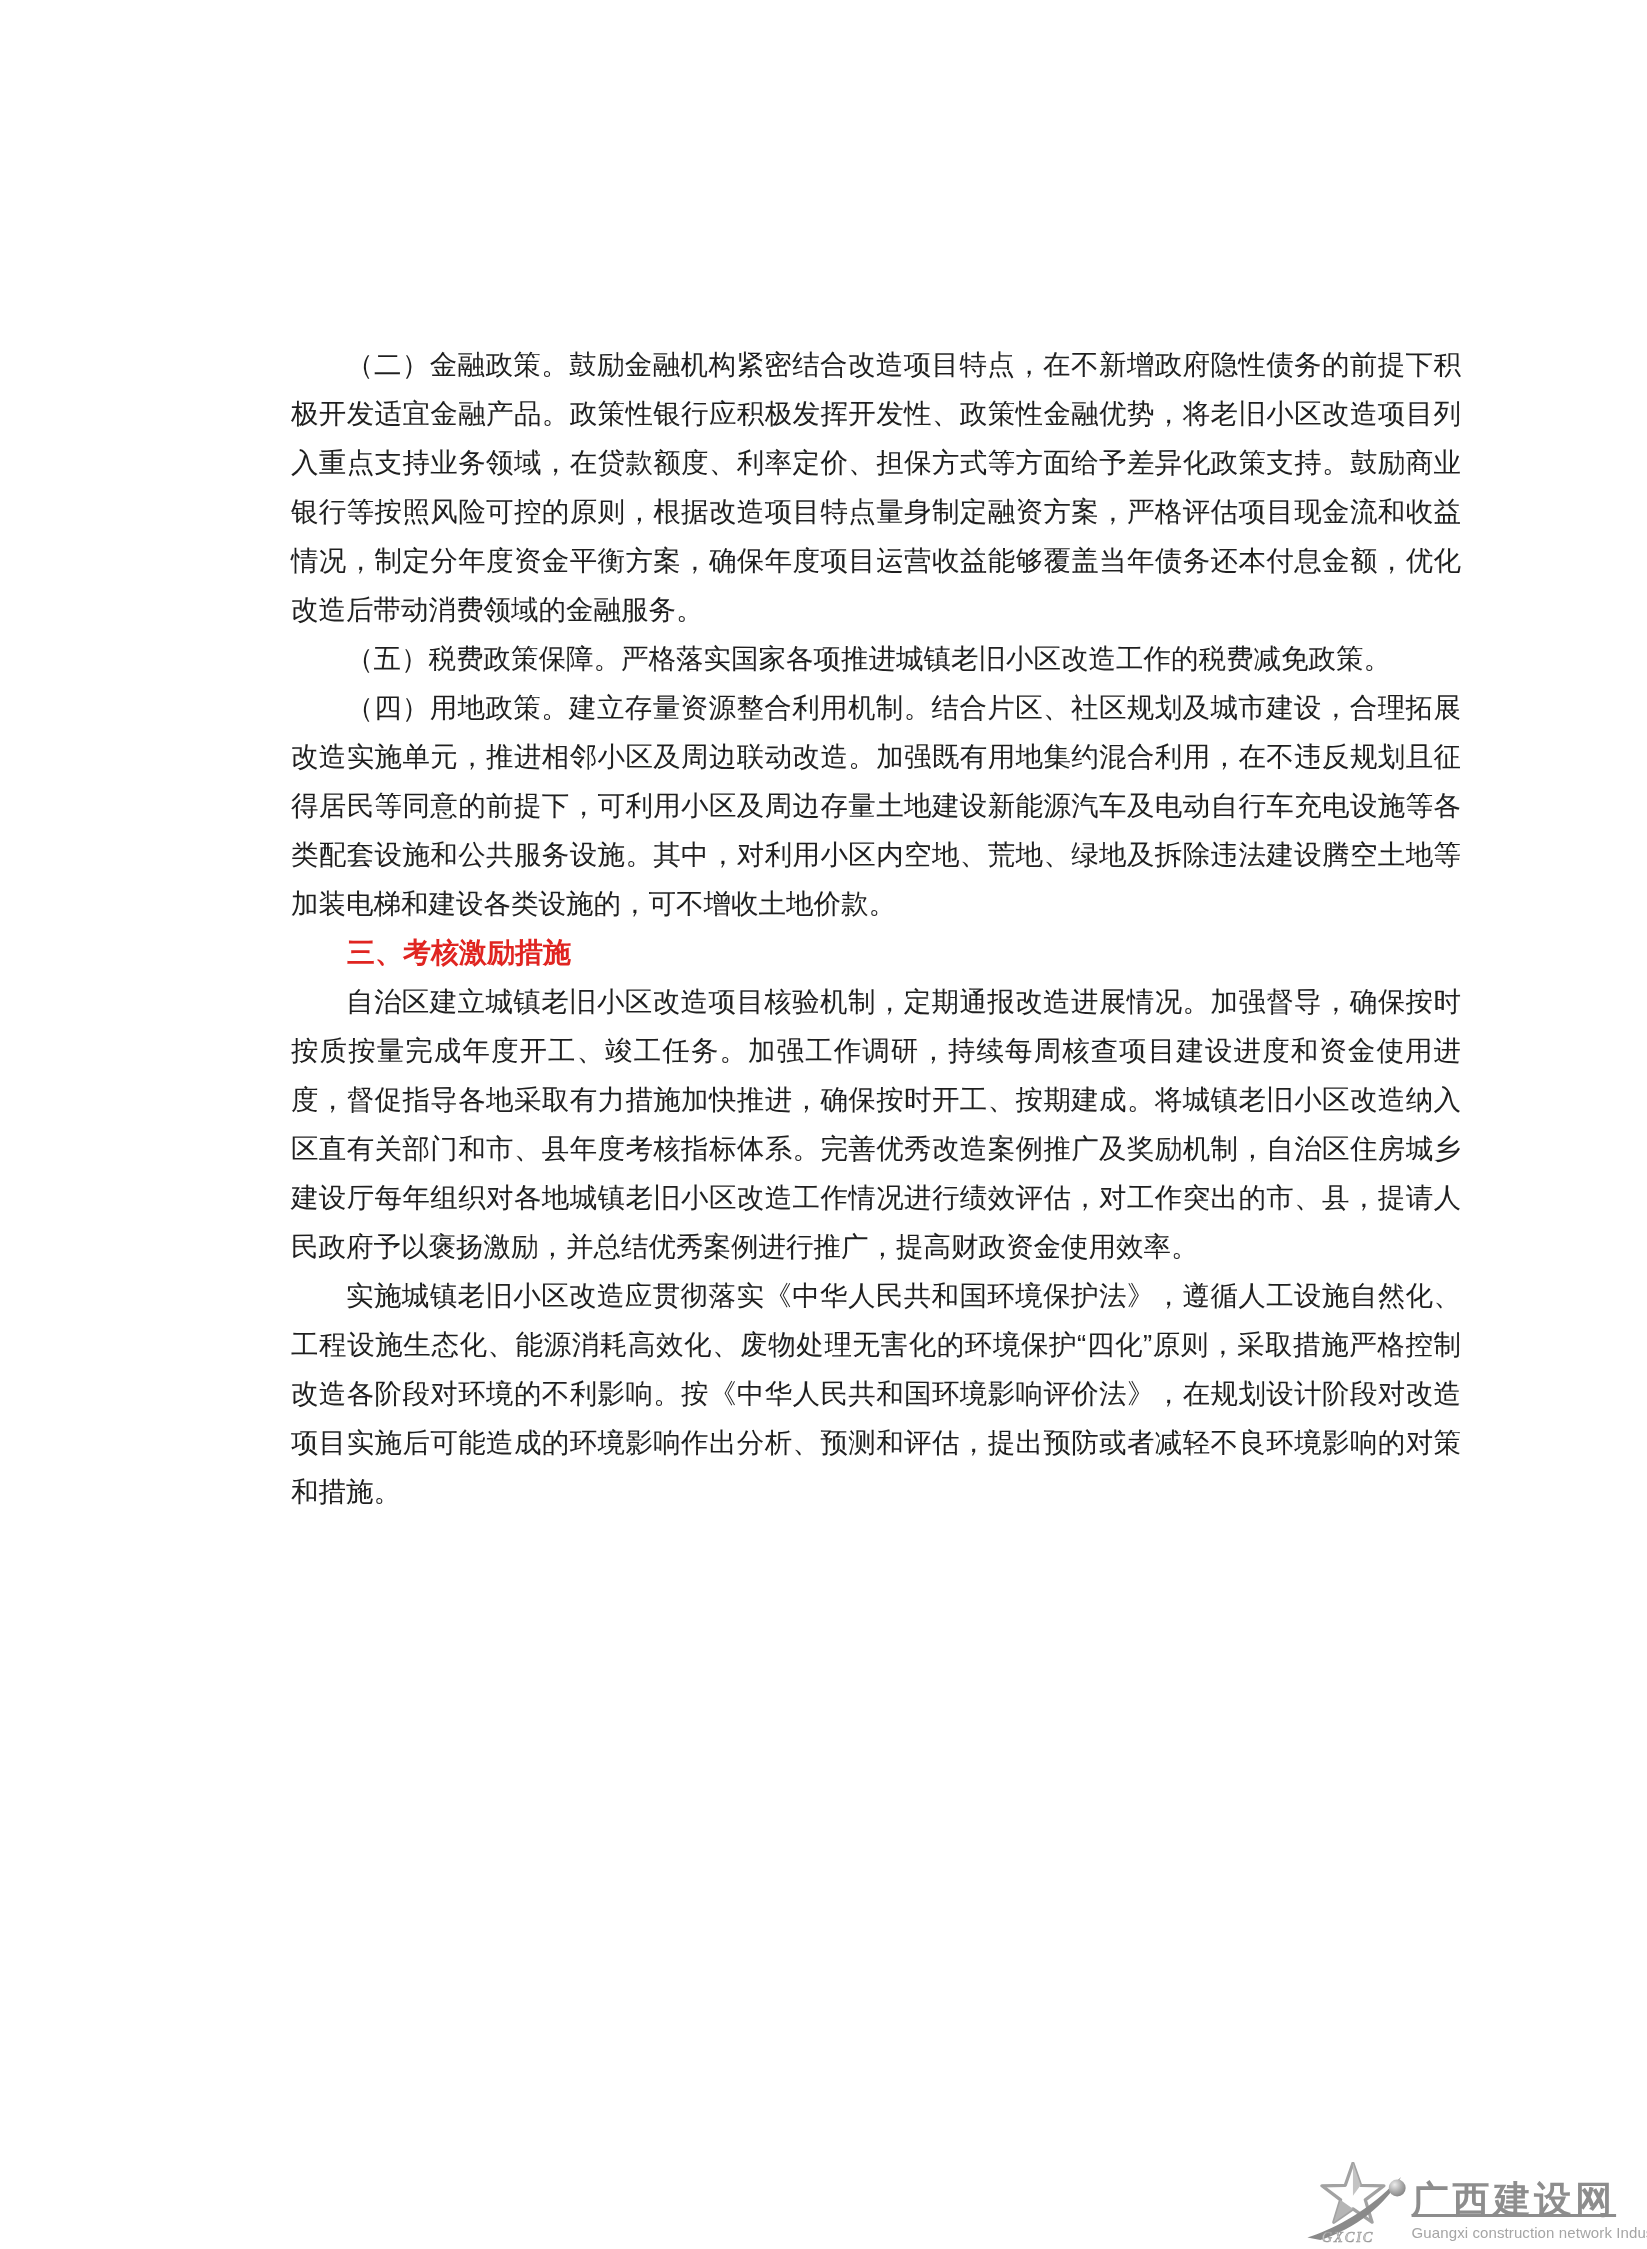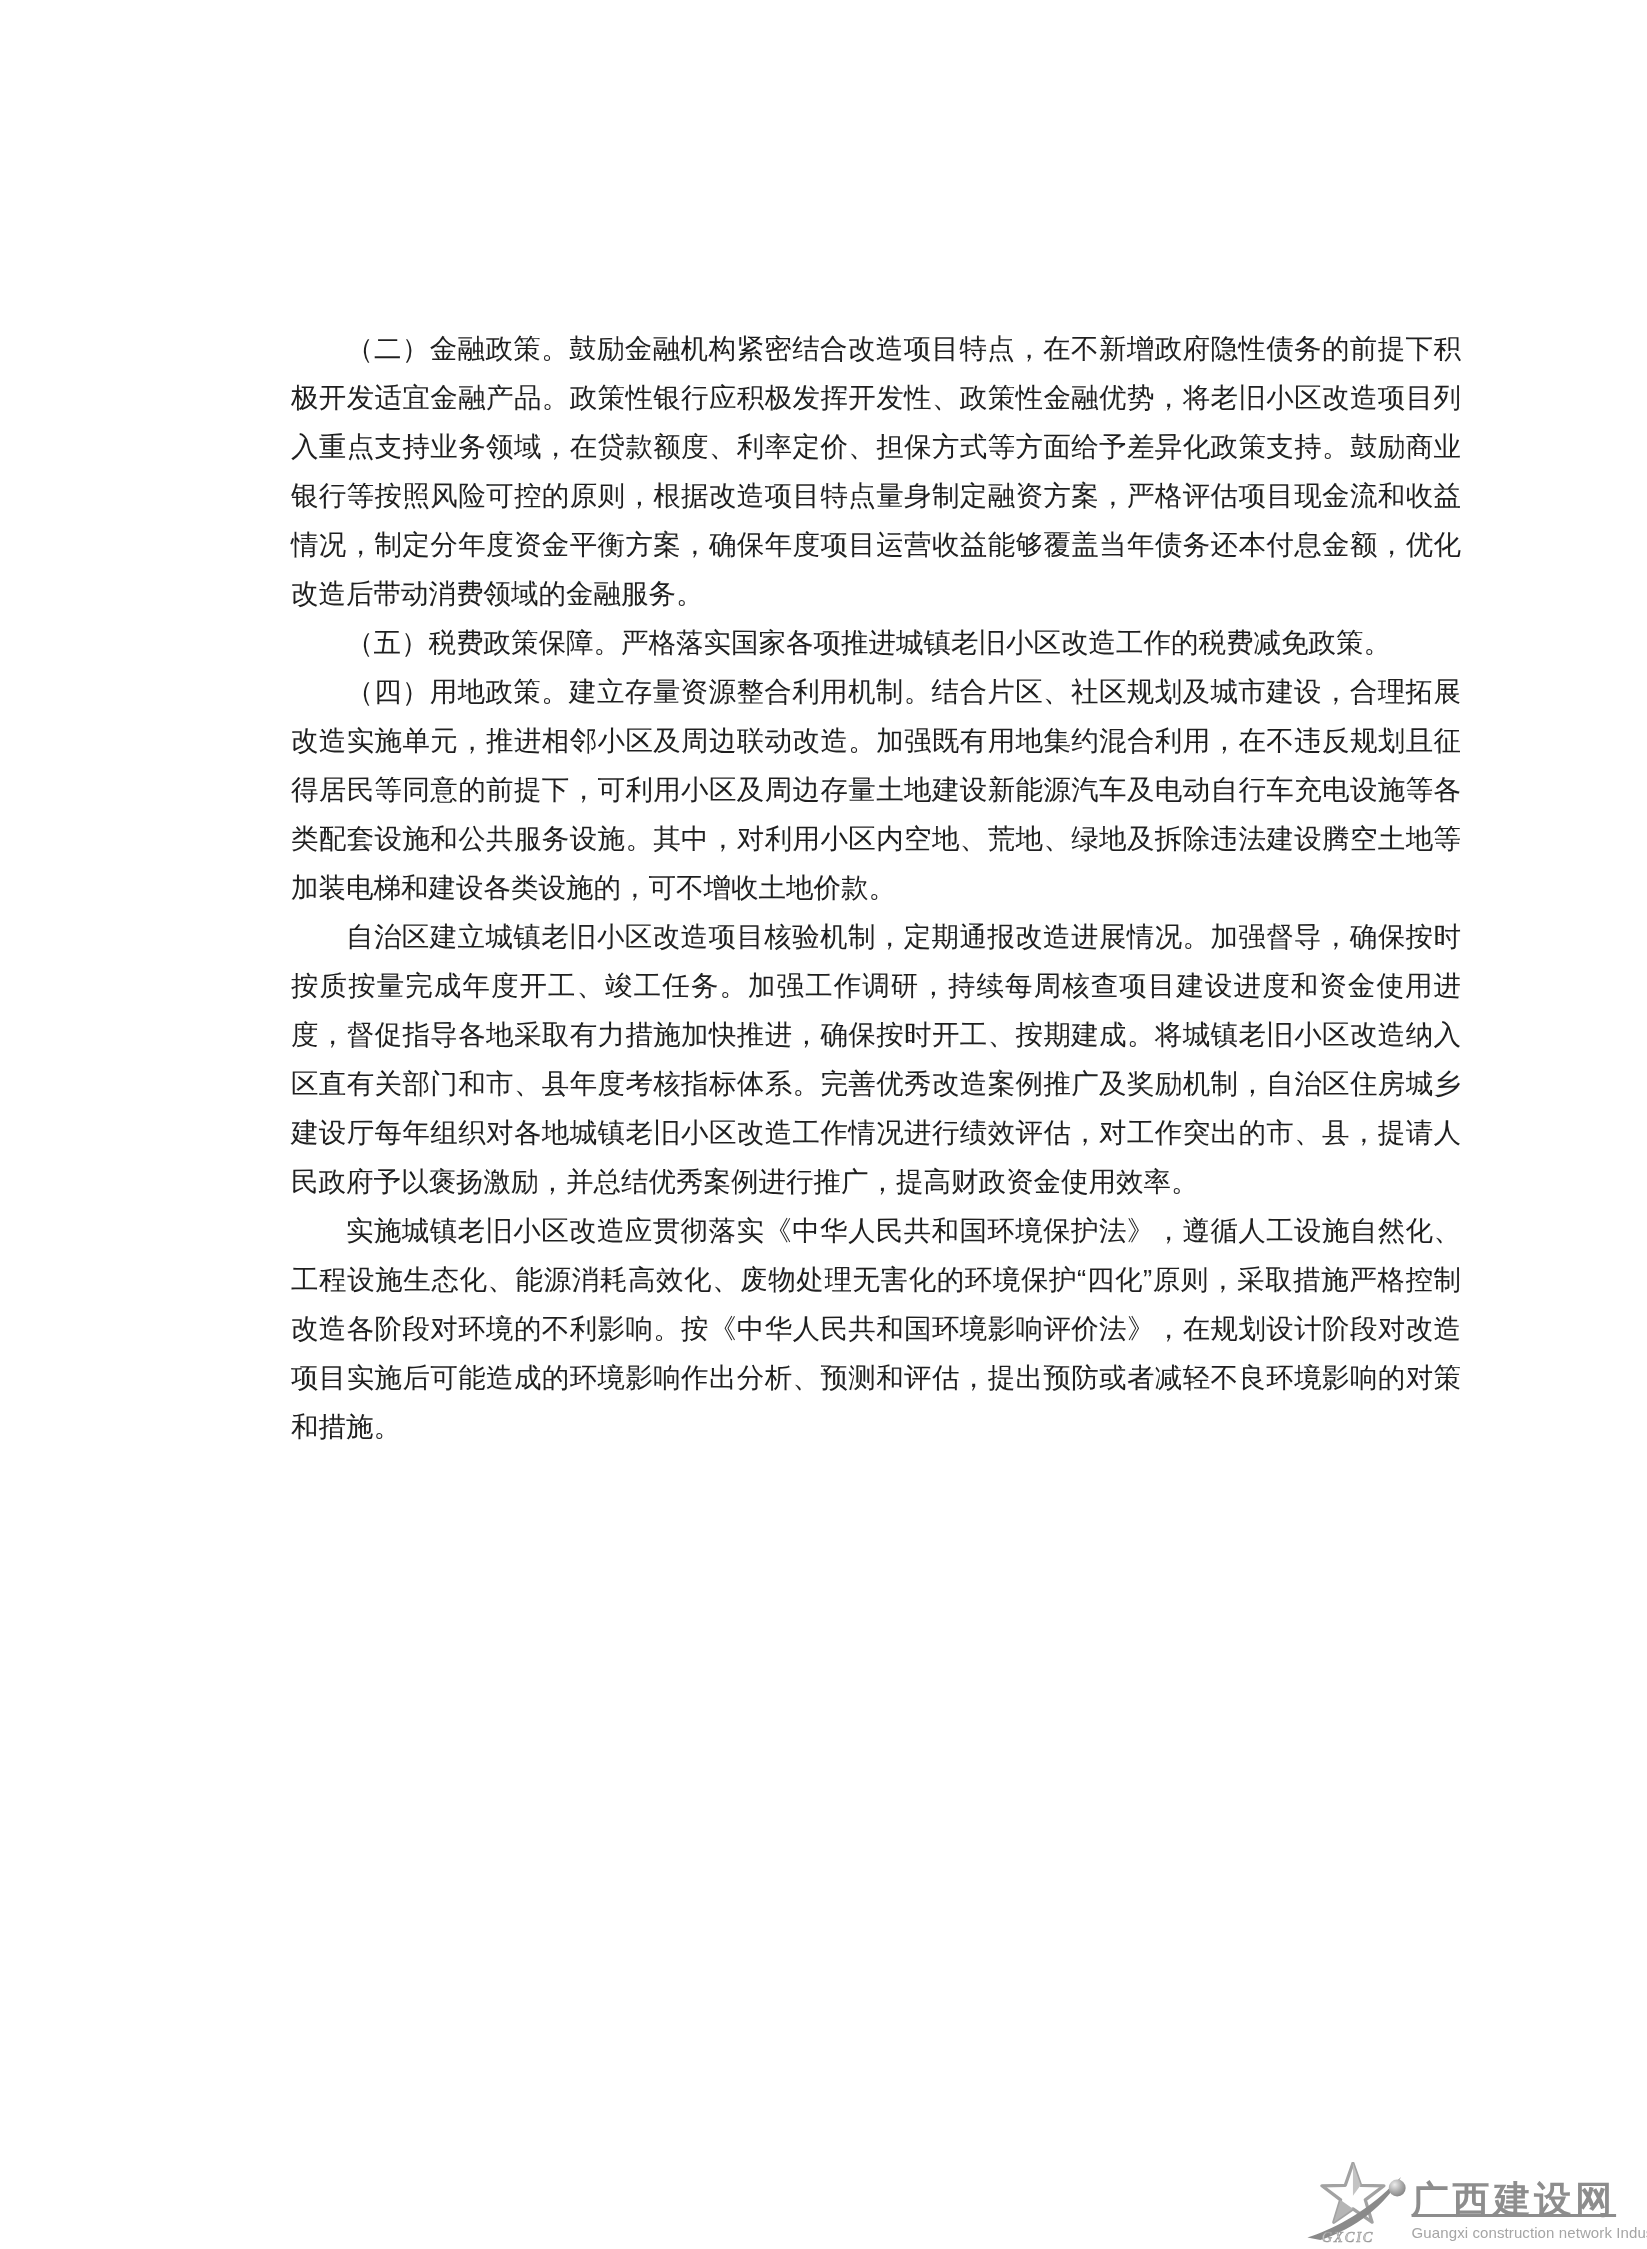--- a/index.html
+++ b/index.html
@@ -12,21 +12,21 @@
     font-family: "Liberation Sans", "DejaVu Sans", sans-serif;
   }
   .page {
     position: absolute;
     inset: 0;
   }
   
   .doc-text {
     position: absolute;
     left: 291px;
-    top: 324px;
+    top: 340px;
     width: 1170px;
     font-size: 27.5px;
     line-height: 49px;
     color: var(--body-text, #1f1f1f);
     text-align: justify;
   }
   .body-para {
     margin: 0;
     text-indent: 2em;
     font-weight: 400;
@@ -77,20 +77,21 @@
 </style>
 </head>
 <body>
 
 <main class="page">
 
   <section class="doc-text">
     <p class="body-para">（二）金融政策。鼓励金融机构紧密结合改造项目特点，在不新增政府隐性债务的前提下积极开发适宜金融产品。政策性银行应积极发挥开发性、政策性金融优势，将老旧小区改造项目列入重点支持业务领域，在贷款额度、利率定价、担保方式等方面给予差异化政策支持。鼓励商业银行等按照风险可控的原则，根据改造项目特点量身制定融资方案，严格评估项目现金流和收益情况，制定分年度资金平衡方案，确保年度项目运营收益能够覆盖当年债务还本付息金额，优化改造后带动消费领域的金融服务。</p>
     <p class="body-para">（五）税费政策保障。严格落实国家各项推进城镇老旧小区改造工作的税费减免政策。</p>
     <p class="body-para">（四）用地政策。建立存量资源整合利用机制。结合片区、社区规划及城市建设，合理拓展改造实施单元，推进相邻小区及周边联动改造。加强既有用地集约混合利用，在不违反规划且征得居民等同意的前提下，可利用小区及周边存量土地建设新能源汽车及电动自行车充电设施等各类配套设施和公共服务设施。其中，对利用小区内空地、荒地、绿地及拆除违法建设腾空土地等加装电梯和建设各类设施的，可不增收土地价款。</p>
+    <h2 class="section-heading">三、考核激励措施</h2>
     <p class="body-para">自治区建立城镇老旧小区改造项目核验机制，定期通报改造进展情况。加强督导，确保按时按质按量完成年度开工、竣工任务。加强工作调研，持续每周核查项目建设进度和资金使用进度，督促指导各地采取有力措施加快推进，确保按时开工、按期建成。将城镇老旧小区改造纳入区直有关部门和市、县年度考核指标体系。完善优秀改造案例推广及奖励机制，自治区住房城乡建设厅每年组织对各地城镇老旧小区改造工作情况进行绩效评估，对工作突出的市、县，提请人民政府予以褒扬激励，并总结优秀案例进行推广，提高财政资金使用效率。</p>
     <p class="body-para">实施城镇老旧小区改造应贯彻落实《中华人民共和国环境保护法》，遵循人工设施自然化、工程设施生态化、能源消耗高效化、废物处理无害化的环境保护“四化”原则，采取措施严格控制改造各阶段对环境的不利影响。按《中华人民共和国环境影响评价法》，在规划设计阶段对改造项目实施后可能造成的环境影响作出分析、预测和评估，提出预防或者减轻不良环境影响的对策和措施。</p>
   </section>
 
   <footer class="watermark">
     <svg class="logo-mark" viewBox="0 0 158 126" aria-hidden="true">
       <defs>
         <radialGradient id="sph" cx="35%" cy="30%" r="80%">
           <stop offset="0%" stop-color="#ececec"></stop>
           <stop offset="55%" stop-color="#a9a9a9"></stop>

